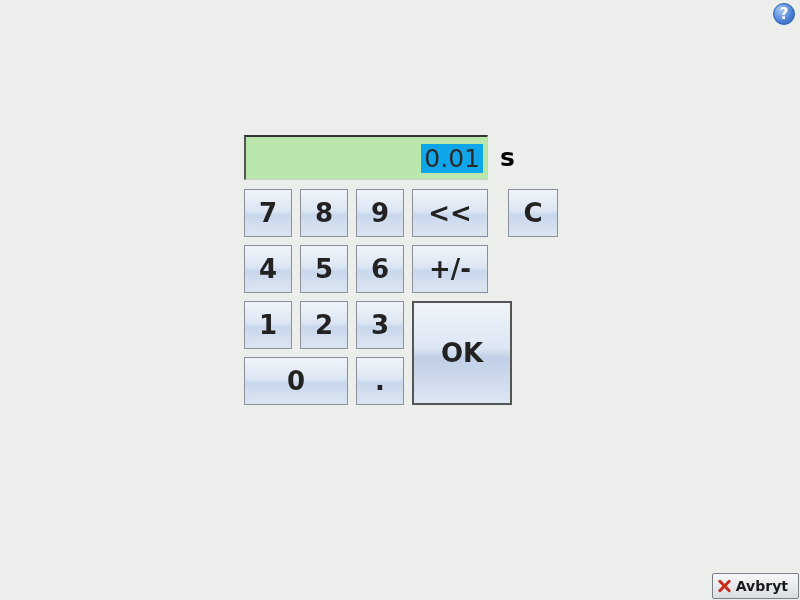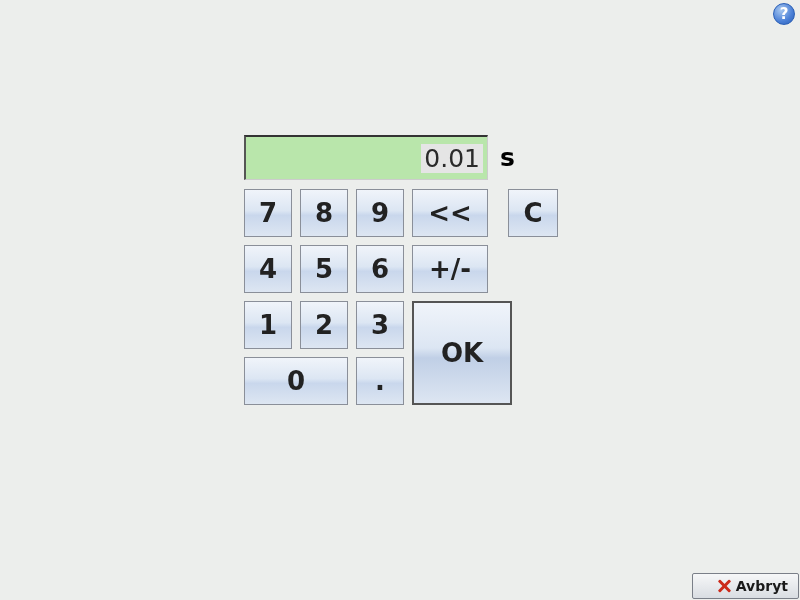--- a/index.html
+++ b/index.html
@@ -46,21 +46,21 @@
     border-top: 2px solid #333;
     border-left: 2px solid #555;
     border-right: 1px solid #ccc;
     border-bottom: 1px solid #ccc;
     display: flex;
     justify-content: flex-end;
     align-items: center;
     padding-right: 4px;
   }
   .display-value {
-    background: #e5e5e5;
+    background: #0ea5e9;
     font-size: 25px;
     color: #2a2a2a;
     padding: 0 3px;
   }
   .unit-label {
     font-size: 25px;
     font-weight: bold;
     color: #000;
     margin-left: 12px;
   }
@@ -96,21 +96,21 @@
   .bottom-group {
     display: flex;
     gap: 8px;
   }
   .left-bottom { display: flex; flex-direction: column; gap: 8px; }
   .cancel-btn {
     position: absolute;
     right: 1px;
     bottom: 1px;
     height: 26px;
-    padding: 0 10px 0 24px;
+    padding: 0 10px 0 4px;
     background: linear-gradient(to bottom, #f6f7f8, #d9dde2);
     border: 1px solid #7a7f88;
     border-radius: 2px;
     display: flex;
     align-items: center;
     gap: 5px;
     font-size: 14px;
     font-weight: bold;
     color: #1a1a1a;
     cursor: pointer;

